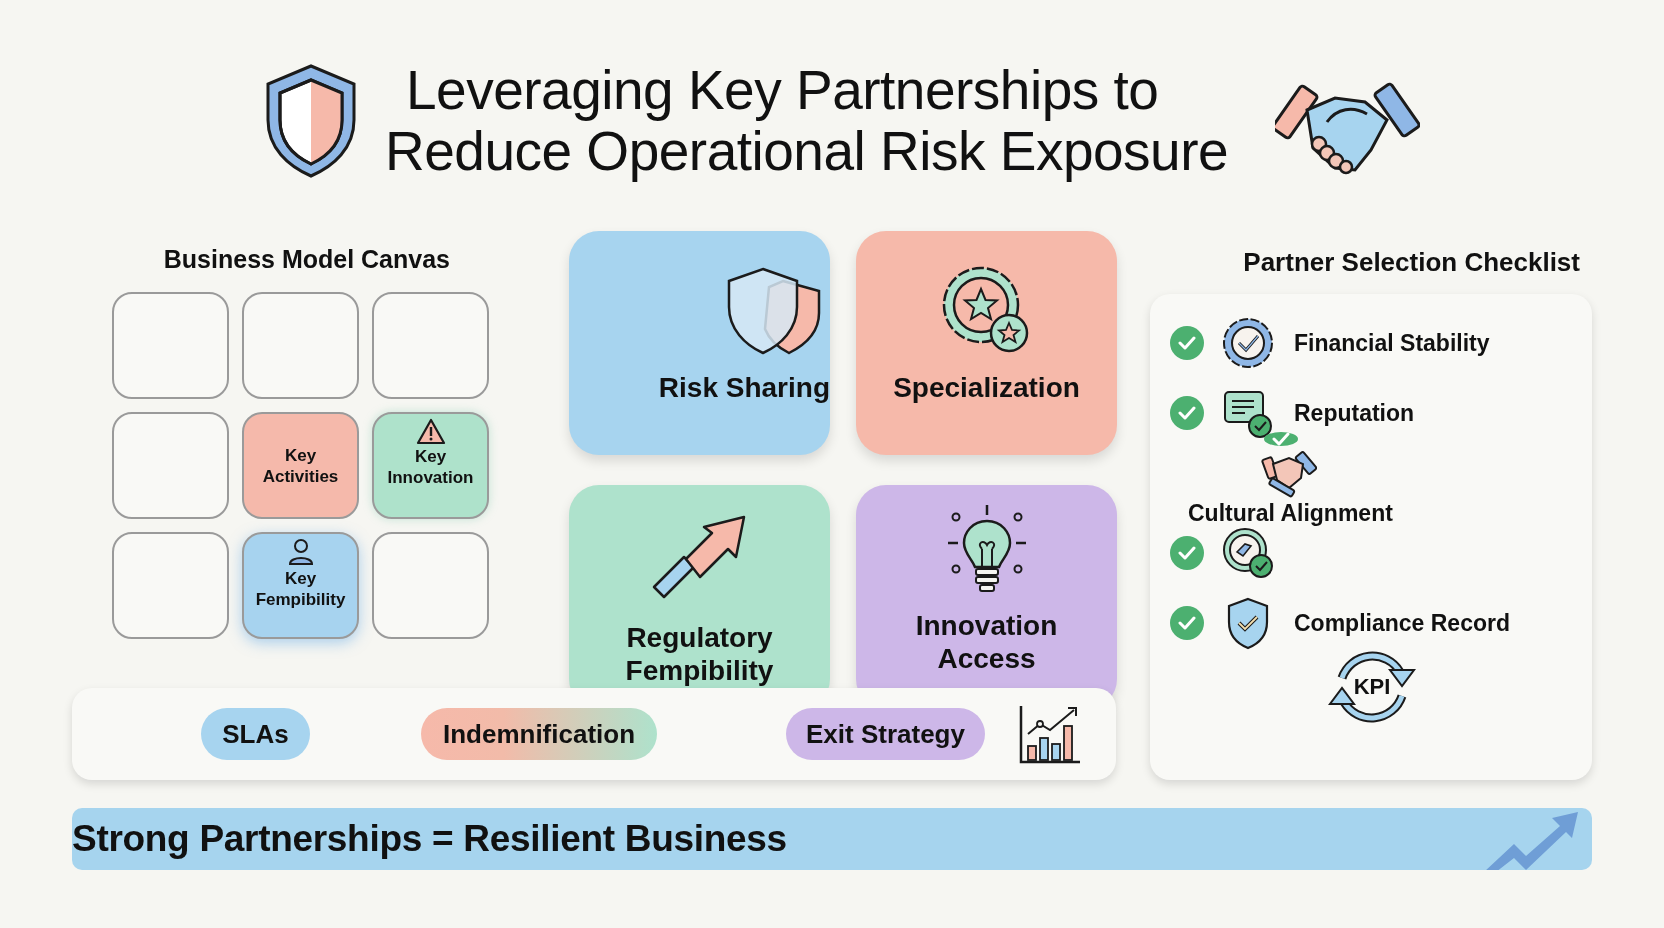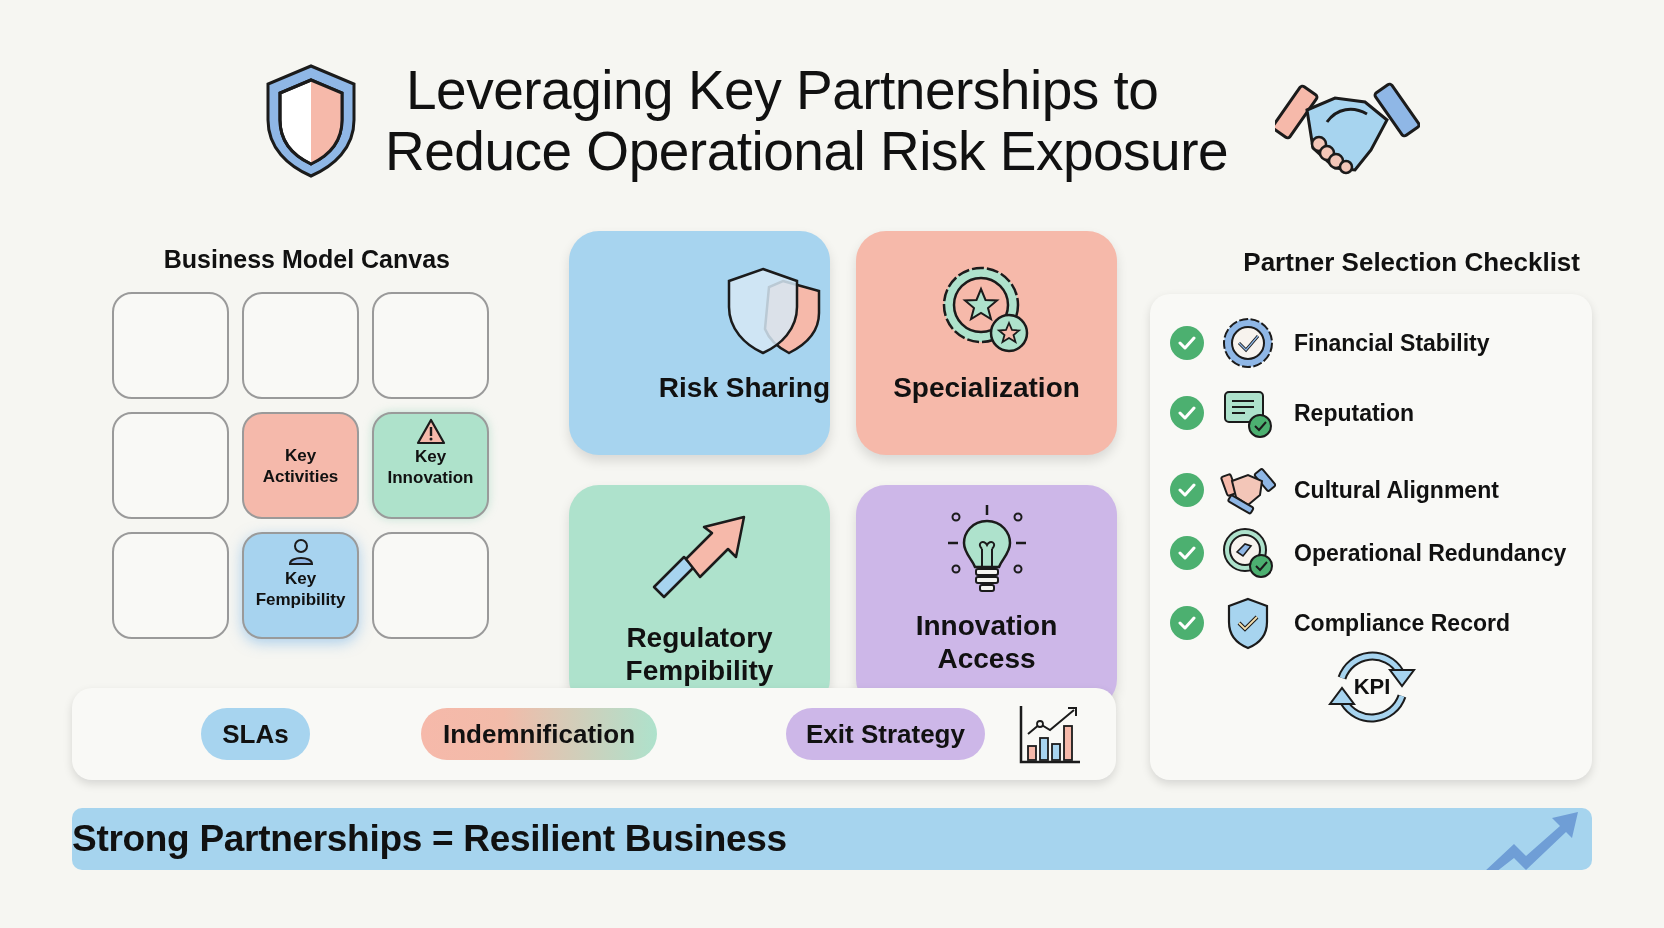--- a/index.html
+++ b/index.html
@@ -190,21 +190,21 @@
         <rect x="4" y="6" width="38" height="30" rx="4" fill="#aee2cc" stroke="#1b1b1b" stroke-width="2"></rect>
         <line x1="11" y1="15" x2="33" y2="15" stroke="#1b1b1b" stroke-width="2"></line>
         <line x1="11" y1="21" x2="33" y2="21" stroke="#1b1b1b" stroke-width="2"></line>
         <line x1="11" y1="27" x2="24" y2="27" stroke="#1b1b1b" stroke-width="2"></line>
         <circle cx="39" cy="40" r="11" fill="#4cb070" stroke="#1b1b1b" stroke-width="2"></circle>
         <path d="M34 40 L38 44 L45 36" fill="none" stroke="#1b1b1b" stroke-width="2"></path>
       </svg>
   </span>
   <span class="rlabel">Reputation</span>
 </div>
-<div class="check-row" style="top:465px;">
+<div class="check-row" style="top:432px;flex-direction:column;">
   <span class="tick">
       <svg width="18" height="14" viewBox="0 0 18 14">
         <path d="M2 7 L7 12 L16 2" fill="none" stroke="#fff" stroke-width="3" stroke-linecap="round" stroke-linejoin="round"></path>
       </svg>
     </span>
   <span class="ricon">
     <svg width="56" height="54" viewBox="0 0 56 54">
         <rect x="4" y="12" width="10" height="20" rx="2" transform="rotate(-20 9 22)" fill="#f6b9aa" stroke="#1b1b1b" stroke-width="2"></rect>
         <rect x="40" y="6" width="10" height="22" rx="2" transform="rotate(-40 45 17)" fill="#8fb7e6" stroke="#1b1b1b" stroke-width="2"></rect>
         <path d="M12 18 L28 12 L42 18 L40 32 L28 42 L16 34 Z" fill="#f3c6b8" stroke="#1b1b1b" stroke-width="2"></path>
@@ -221,21 +221,20 @@
     </span>
   <span class="ricon">
     <svg width="54" height="54" viewBox="0 0 54 54">
         <circle cx="24" cy="24" r="21" fill="#aee2cc" stroke="#1b1b1b" stroke-width="2"></circle>
         <circle cx="24" cy="24" r="15" fill="#f7f3ee" stroke="#1b1b1b" stroke-width="2"></circle>
         <path d="M16 26 L24 18 L30 20 L22 30 Z" fill="#8fb7e6" stroke="#1b1b1b" stroke-width="1.6"></path>
         <circle cx="40" cy="40" r="11" fill="#4cb070" stroke="#1b1b1b" stroke-width="2"></circle>
         <path d="M35 40 L39 44 L46 36" fill="none" stroke="#1b1b1b" stroke-width="2"></path>
       </svg>
   </span>
-  <span class="rlabel">Operational Redundancy</span>
 </div>
 <div class="check-row" style="top:598px;">
   <span class="tick">
       <svg width="18" height="14" viewBox="0 0 18 14">
         <path d="M2 7 L7 12 L16 2" fill="none" stroke="#fff" stroke-width="3" stroke-linecap="round" stroke-linejoin="round"></path>
       </svg>
     </span>
   <span class="ricon">
     <svg width="46" height="54" viewBox="0 0 46 54">
         <path d="M23 3 L42 10 L42 26 C42 40 33 48 23 52 C13 48 4 40 4 26 L4 10 Z" fill="#a7d4ef" stroke="#1b1b1b" stroke-width="2.2"></path>

